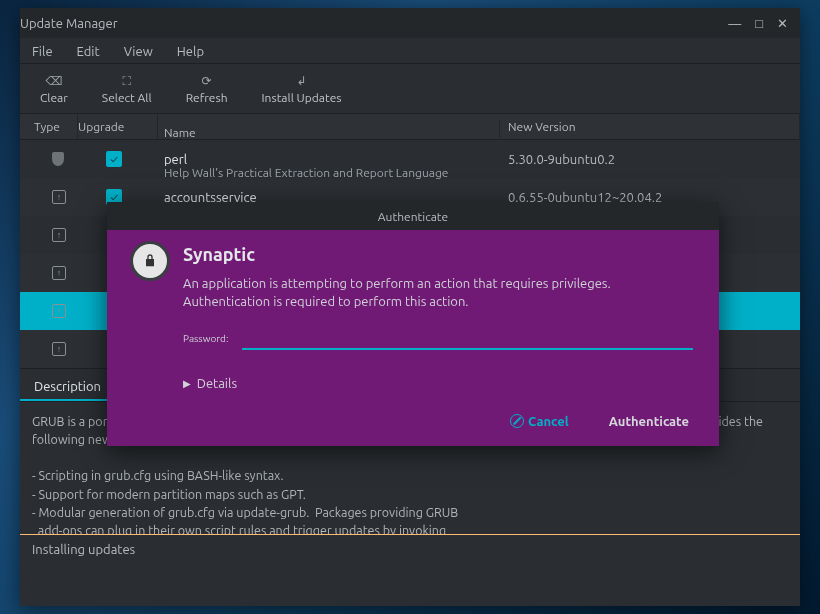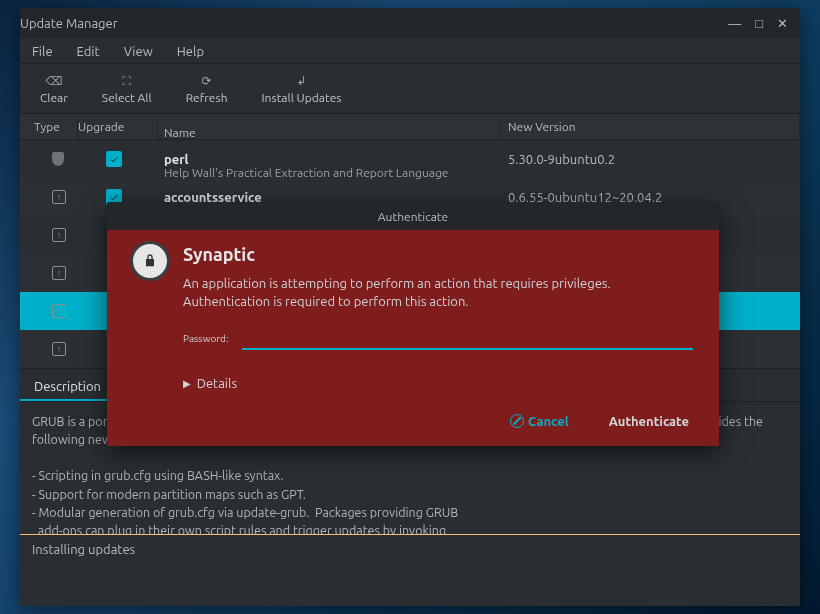--- a/index.html
+++ b/index.html
@@ -55,32 +55,32 @@
     width: 14px; height: 14px; border: 1px solid #8a8f94; border-radius: 2px;
     display: flex; align-items: center; justify-content: center; font-size: 9px; color: #8a8f94;
     margin-left: 18px;
   }
   .type-ico.shield { border-radius: 2px 2px 50% 50%; border:none; background:#6e7378; width:12px; height:14px; }
   .check {
     width: 16px; height: 16px; background: #00b0c8; color: #163238;
     display: flex; align-items: center; justify-content: center; font-size: 11px; border-radius: 2px;
     margin-left: 28px;
   }
-  .pkg-name { font-weight: bold; color: #e0e3e6; }
+  .pkg-name { font-weight: normal; color: #e0e3e6; }
   .pkg-desc { font-size: 12px; color: #9ea3a8; }
   .row.selected .pkg-name, .row.selected .pkg-desc { color: #0b1e22; }
   .version { color: #b8bcc0; }
   .tabs { height: 34px; border-top:1px solid #1e2124; border-bottom:1px solid #1e2124; display:flex; align-items:flex-end; }
   .tab { padding: 8px 14px 6px; font-size: 13px; color: #c0c4c8; border-bottom: 2px solid transparent; }
   .tab.active { border-bottom-color: #00b0c8; color: #e0e3e6; }
   .desc-area { padding: 10px 12px; font-size: 12.5px; color: #b0b4b8; line-height: 1.45; height: 132px; overflow: hidden; }
   .statusbar { height: 28px; border-top: 1px solid #fdba74; display:flex; align-items:center; padding: 0 12px; font-size: 13px; color: #b8bcc0; }
   .dialog {
     position: absolute; left: 107px; top: 202px; width: 612px; height: 244px;
-    background: #7f1d1d; box-shadow: 0 6px 24px rgba(0,0,0,0.6);
+    background: #701a75; box-shadow: 0 6px 24px rgba(0,0,0,0.6);
     display:flex; flex-direction:column;
   }
   .dialog-title { height: 28px; background: #23272a; color:#b8bcc0; font-size:12px; display:flex; align-items:center; justify-content:center; }
   .dialog-body { flex:1; padding: 14px 26px 0 26px; display:flex; gap:16px; }
   .dialog-icon {
     width: 34px; height: 34px; border-radius: 50%; background: #e6e6e6;
     display:flex; align-items:center; justify-content:center;
     box-shadow: 0 0 0 3px #3a3e42;
   }
   .dialog-icon svg { width:16px; height:16px; }

